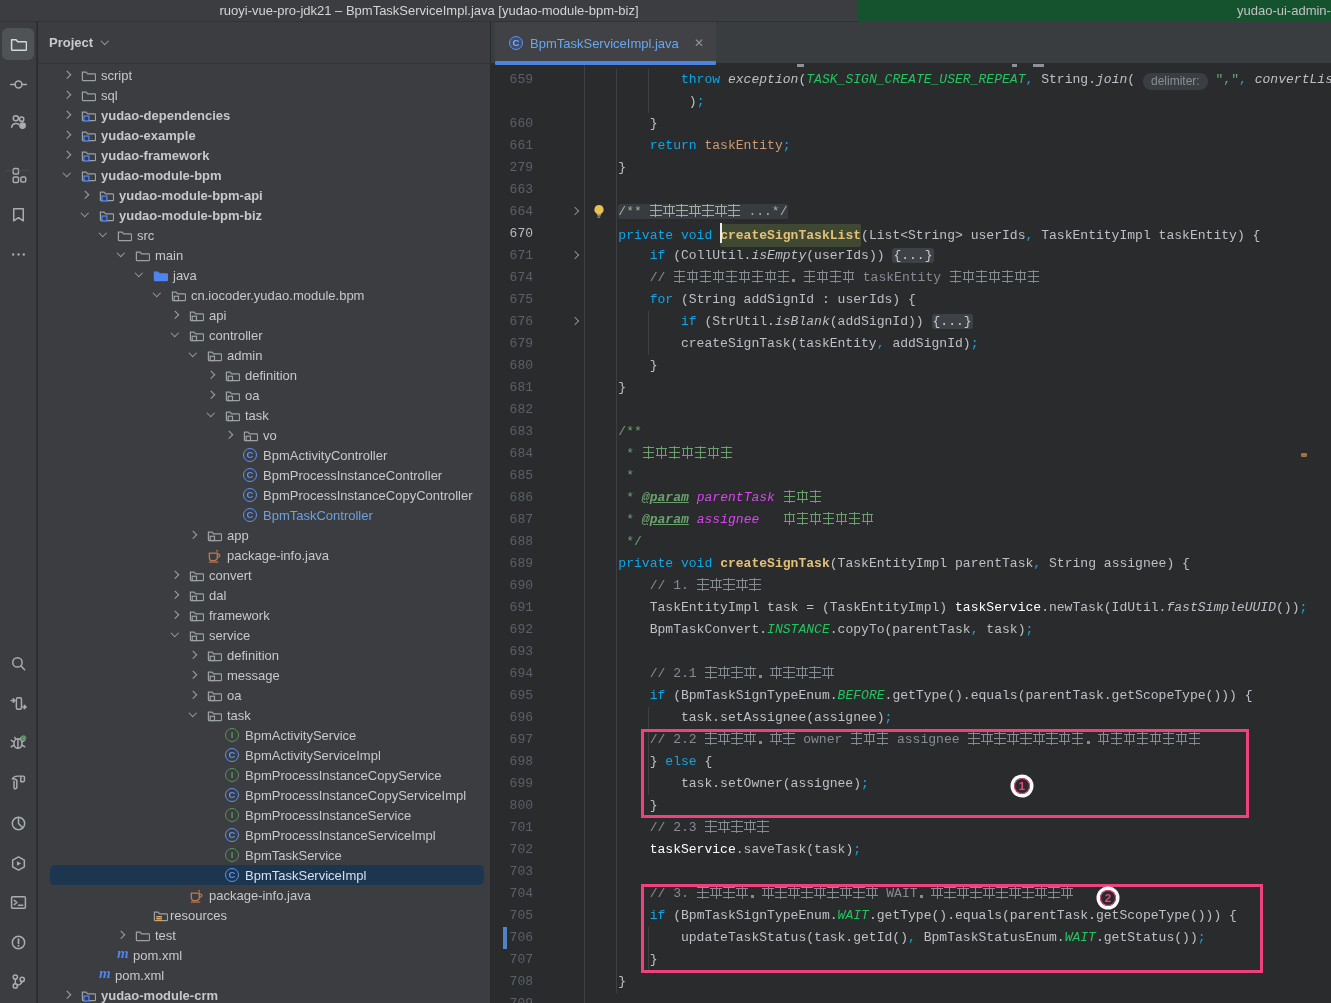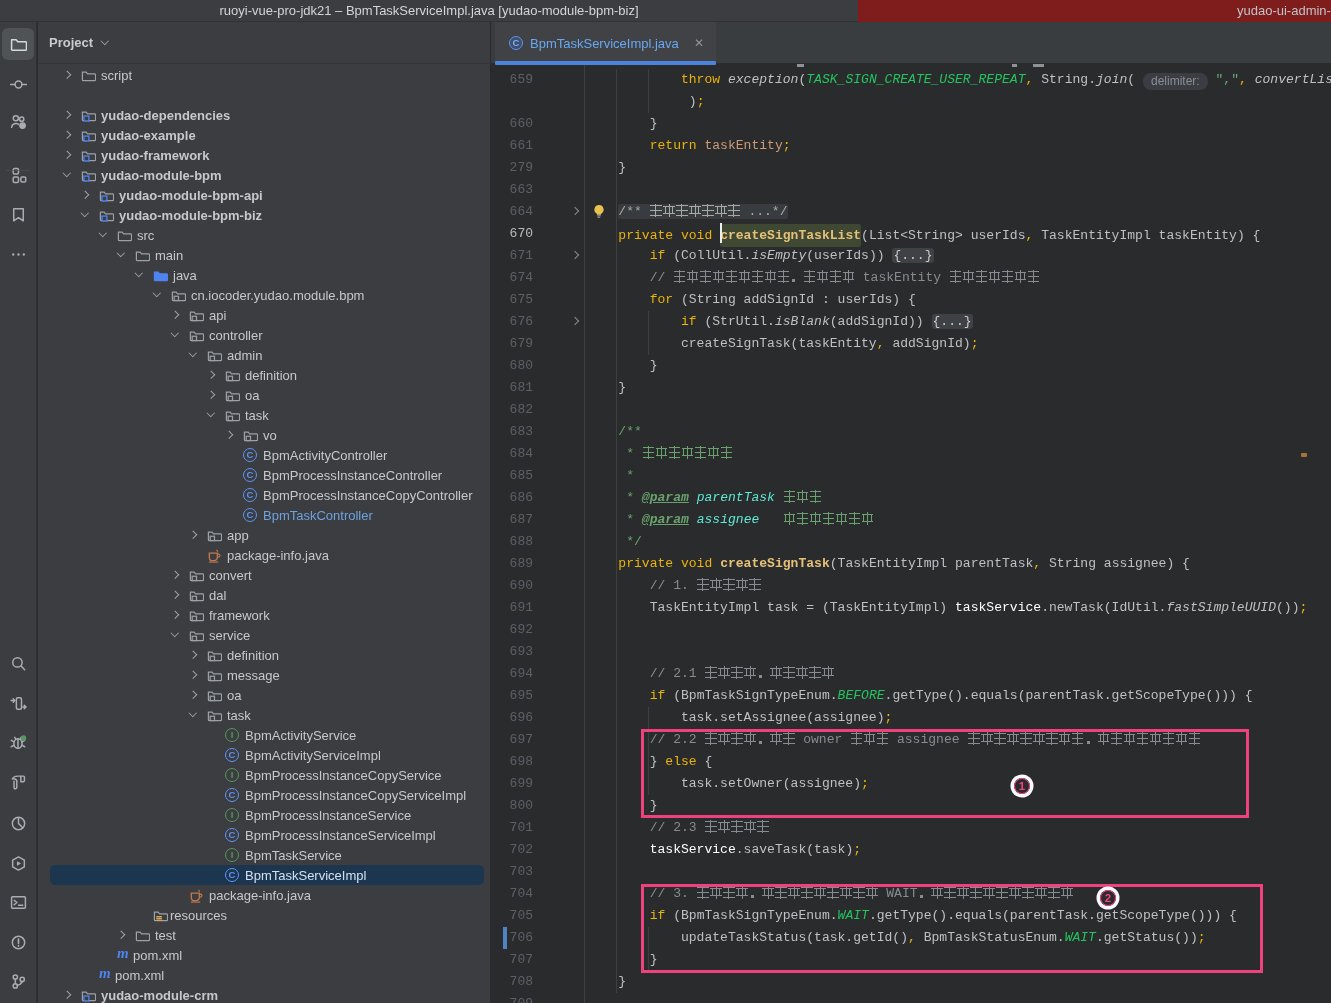--- a/index.html
+++ b/index.html
@@ -1,20 +1,20 @@
 <!DOCTYPE html>
 <html><head><meta charset="utf-8"><style>
 *{box-sizing:border-box;margin:0;padding:0}
 html,body{width:1331px;height:1003px;overflow:hidden;background:#2a2b2d;
  font-family:"Liberation Sans",sans-serif;-webkit-font-smoothing:antialiased}
 body{position:relative}
 .abs{position:absolute}
 
 #titleL{left:0;top:0;width:858px;height:22px;background:#3b3d40;border-bottom:1px solid #303234;color:#d3d5d6;font-size:13px;text-align:center;line-height:22px}
-#titleR{left:858px;top:0;width:473px;height:22px;background:#7f1d1d;color:#c0c2c4;font-size:13px;line-height:22px}
+#titleR{left:858px;top:0;width:473px;height:22px;background:#14532d;color:#c0c2c4;font-size:13px;line-height:22px}
 #titleR span{position:absolute;left:379px;white-space:nowrap}
 
 #stripe{left:0;top:22px;width:37px;height:981px;background:#3b3d40;border-right:1px solid #2f3134}
 .sic{position:absolute;left:2px;width:32px;height:32px;display:flex;align-items:center;justify-content:center}
 .sic svg{stroke:#a9adb2;fill:none;stroke-width:1.4;stroke-linecap:round;stroke-linejoin:round}
 .sica{background:#505356;border-radius:6px}
 
 #panel{left:38px;top:22px;width:453px;height:981px;background:#3b3d40;border-right:1.5px solid #28292c}
 #phead{position:absolute;left:0;top:0;width:453px;height:42px;border-bottom:1px solid #333538;color:#c9cbcd;font-size:13px;font-weight:bold}
 #phead .t{position:absolute;left:11px;top:13px}
@@ -32,29 +32,29 @@
 #tab{position:absolute;left:4px;top:0;width:221px;height:39px;background:#404245}
 #tab .txt{position:absolute;left:35px;top:14px;font-size:13px;color:#68a8f0;white-space:nowrap}
 #tab .x{position:absolute;left:199px;top:14px;font-size:12px;color:#8f9499}
 #tabline{position:absolute;left:4px;top:39px;width:221px;height:4px;background:#4b83dd;border-radius:1px}
 #editor{left:491px;top:63px;width:972px;height:940px;background:#2a2b2d;overflow:hidden}
 .guide{position:absolute;top:0;width:1px;background:#3d3f42}
 .cl{position:absolute;left:0;height:22px;width:840px;font-family:"Liberation Mono",monospace;font-size:13.05px;line-height:22px;white-space:pre}
 .num{position:absolute;left:0;top:0;width:42px;text-align:right;color:#5b6067;font-family:"Liberation Mono",monospace;font-size:13px}
 .numh{color:#b7bbc1}
 .code{position:absolute;left:96px;top:0;white-space:pre}
-.k{color:#eab308}
+.k{color:#0ea5e9}
 .d{color:#bdc0c4}
 .p{color:#ffffff}
 .pi{color:#22c55e;font-style:italic}
 .s{color:#6aab73}
 .c{color:#878b92}
 .dc{color:#69a26c}
 .dt{color:#69a26c;font-weight:bold;font-style:italic;text-decoration:underline}
-.oi{color:#5eead4;font-style:italic}
+.oi{color:#d946ef;font-style:italic}
 .it{font-style:italic}
 .m{color:#e5c178;font-weight:bold}
 .fold{background:#3e4145;border-radius:3px;color:#c9cbce;padding:0 1px}
 .fbg{background:#383b3f;border-radius:2px}
 .hint{display:inline-block;background:#3a3d41;border-radius:8px;color:#8a8f96;
  font-family:"Liberation Sans",sans-serif;font-size:12px;padding:0 8px;height:17px;line-height:17px;vertical-align:-2px}
 .fchev{position:absolute;width:6px;height:6px;border:solid #888d92;border-width:0 1.5px 1.5px 0;transform:rotate(-45deg)}
 .caret{display:inline-block;width:2px;height:20px;background:#eceef0;vertical-align:-4.5px;margin-right:-2px;position:relative;z-index:2}
 .hl{background:#3f4832;border-radius:2px;padding:3.5px 0 4.5px}
 .chbar{position:absolute;left:12px;width:4px;height:22px;background:#4e83c8}
@@ -221,20 +221,27 @@
       <span class="chev cd" style="left:64px;top:16px"></span>
     </div>
     <div id="tree">
       <div class="row" style="top:0px">
         <span class="chev cr" style="left:26px;top:7px"></span>
         <svg class="ticon" style="left:43px" width="15" height="15">
           <use href="#fold"></use>
         </svg>
         <span class="lab" style="left:63px">script</span>
       </div>
+      <div class="row" style="top:20px">
+        <span class="chev cr" style="left:26px;top:7px"></span>
+        <svg class="ticon" style="left:43px" width="15" height="15">
+          <use href="#fold"></use>
+        </svg>
+        <span class="lab" style="left:63px">sql</span>
+      </div>
       <div class="row" style="top:40px">
         <span class="chev cr" style="left:26px;top:7px"></span>
         <svg class="ticon" style="left:43px" width="15" height="15">
           <use href="#foldm"></use>
         </svg>
         <span class="lab bold" style="left:63px">yudao-dependencies</span>
       </div>
       <div class="row" style="top:60px">
         <span class="chev cr" style="left:26px;top:7px"></span>
         <svg class="ticon" style="left:43px" width="15" height="15">
@@ -537,21 +544,21 @@
     <div class="cl" style="top:336px"><span class="num">682</span><span class="code"></span></div>
     <div class="cl" style="top:358px"><span class="num">683</span><span class="code">    <span class="dc">/**</span></span></div>
     <div class="cl" style="top:380px"><span class="num">684</span><span class="code">     <span class="dc">* <i class="j"></i><i class="j2"></i><i class="j"></i><i class="j2"></i><i class="j"></i><i class="j2"></i><i class="j"></i></span></span></div>
     <div class="cl" style="top:402px"><span class="num">685</span><span class="code">     <span class="dc">*</span></span></div>
     <div class="cl" style="top:424px"><span class="num">686</span><span class="code">     <span class="dc">* </span><span class="dt">@param</span><span class="dc"> </span><span class="oi">parentTask</span><span class="dc"> <i class="j"></i><i class="j2"></i><i class="j"></i></span></span></div>
     <div class="cl" style="top:446px"><span class="num">687</span><span class="code">     <span class="dc">* </span><span class="dt">@param</span><span class="dc"> </span><span class="oi">assignee</span><span class="dc">   <i class="j2"></i><i class="j"></i><i class="j2"></i><i class="j"></i><i class="j2"></i><i class="j"></i><i class="j2"></i></span></span></div>
     <div class="cl" style="top:468px"><span class="num">688</span><span class="code">     <span class="dc">*/</span></span></div>
     <div class="cl" style="top:490px"><span class="num">689</span><span class="code">    <span class="k">private void </span><span class="m">createSignTask</span><span class="d">(TaskEntityImpl parentTask</span><span class="k">,</span><span class="d"> String assignee) {</span></span></div>
     <div class="cl" style="top:512px"><span class="num">690</span><span class="code">        <span class="c">// 1. <i class="j"></i><i class="j2"></i><i class="j"></i><i class="j2"></i><i class="j"></i></span></span></div>
     <div class="cl" style="top:534px"><span class="num">691</span><span class="code">        <span class="d">TaskEntityImpl task = (TaskEntityImpl) </span><span class="p">taskService</span><span class="d">.newTask(IdUtil.</span><span class="d it">fastSimpleUUID</span><span class="d">())</span><span class="k">;</span></span></div>
-    <div class="cl" style="top:556px"><span class="num">692</span></div>
+    <div class="cl" style="top:556px"><span class="num">692</span><span class="code">        <span class="d">BpmTaskConvert.</span><span class="pi">INSTANCE</span><span class="d">.copyTo(parentTask</span><span class="k">,</span><span class="d"> task)</span><span class="k">;</span></span></div>
     <div class="cl" style="top:578px"><span class="num">693</span><span class="code"></span></div>
     <div class="cl" style="top:600px"><span class="num">694</span><span class="code">        <span class="c">// 2.1 <i class="j"></i><i class="j2"></i><i class="j"></i><i class="j2"></i><i class="jc"></i><i class="j2"></i><i class="j"></i><i class="j2"></i><i class="j"></i><i class="j2"></i></span></span></div>
     <div class="cl" style="top:622px"><span class="num">695</span><span class="code">        <span class="k">if</span><span class="d"> (BpmTaskSignTypeEnum.</span><span class="pi">BEFORE</span><span class="d">.getType().equals(parentTask.getScopeType())) {</span></span></div>
     <div class="cl" style="top:644px"><span class="num">696</span><span class="code">            <span class="d">task.setAssignee(assignee)</span><span class="k">;</span></span></div>
     <div class="cl" style="top:666px"><span class="num">697</span><span class="code">        <span class="c">// 2.2 <i class="j"></i><i class="j2"></i><i class="j"></i><i class="j2"></i><i class="jc"></i><i class="j2"></i><i class="j"></i> owner <i class="j"></i><i class="j2"></i><i class="j"></i> assignee <i class="j"></i><i class="j2"></i><i class="j"></i><i class="j2"></i><i class="j"></i><i class="j2"></i><i class="j"></i><i class="j2"></i><i class="j"></i><i class="jc"></i><i class="j2"></i><i class="j"></i><i class="j2"></i><i class="j"></i><i class="j2"></i><i class="j"></i><i class="j2"></i><i class="j"></i></span></span></div>
     <div class="cl" style="top:688px"><span class="num">698</span><span class="code">        <span class="d">} </span><span class="k">else</span><span class="d"> {</span></span></div>
     <div class="cl" style="top:710px"><span class="num">699</span><span class="code">            <span class="d">task.setOwner(assignee)</span><span class="k">;</span></span></div>
     <div class="cl" style="top:732px"><span class="num">800</span><span class="code">        <span class="d">}</span></span></div>
     <div class="cl" style="top:754px"><span class="num">701</span><span class="code">        <span class="c">// 2.3 <i class="j"></i><i class="j2"></i><i class="j"></i><i class="j2"></i><i class="j"></i></span></span></div>
     <div class="cl" style="top:776px"><span class="num">702</span><span class="code">        <span class="p">taskService</span><span class="d">.saveTask(task)</span><span class="k">;</span></span></div>

